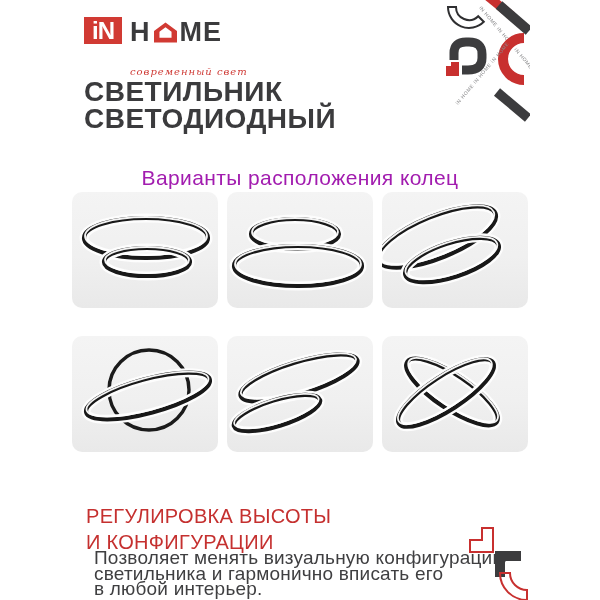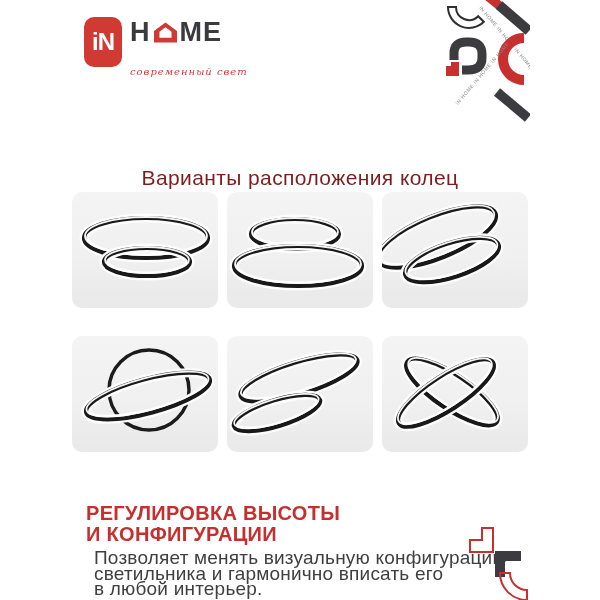--- a/index.html
+++ b/index.html
@@ -2,46 +2,46 @@
 <html><head>
 <meta charset="utf-8">
 <title></title>
 <style>
   html,body{margin:0;padding:0;background:#ffffff;}
   body{font-family:"Liberation Sans", sans-serif; -webkit-font-smoothing:antialiased;}
   .page{position:relative;width:600px;height:600px;background:#ffffff;overflow:hidden;}
 
   
   .logo{position:absolute;left:84px;top:17px;display:flex;gap:8px;align-items:flex-start;}
-  .logo-mark{width:38px;height:50px;background:#d13a33;border-radius:10px;color:#ffffff;
-    display:flex;align-items:center;justify-content:center;font-weight:bold;font-size:24px;letter-spacing:-1px;}
+  .logo-mark{width:38px;height:27px;background:#d13a33;border-radius:0;color:#ffffff;
+    display:flex;justify-content:center;font-weight:bold;font-size:24px;letter-spacing:-1px;}
   .logo-word{display:flex;align-items:center;gap:2px;font-weight:bold;font-size:27px;color:#3b3b3d;letter-spacing:1px;line-height:1;margin-top:2px;}
   .logo-word svg{display:block;margin:0 1px;}
   .logo-tagline{font-family:"DejaVu Serif", serif;font-style:italic;font-size:10px;color:#cf3a35;letter-spacing:1px;margin-top:20px;}
 
   
   .title{position:absolute;left:84px;top:59px;font-size:28px;line-height:27px;font-weight:bold;
     color:#3b3b3d;letter-spacing:.5px;white-space:pre-line;}
   .model{position:absolute;left:84px;top:120px;font-size:21px;color:#48484a;letter-spacing:.4px;font-weight:400;}
   .section-heading{position:absolute;left:0;top:166px;width:600px;text-align:center;
-    font-size:21px;color:#7f1d1d;letter-spacing:.4px;}
+    font-size:21px;color:#a21caf;letter-spacing:.4px;}
 
   
   .grid{position:absolute;left:72px;top:192px;width:456px;display:grid;
     grid-template-columns:repeat(3,146px);grid-auto-rows:116px;column-gap:9px;row-gap:28px;}
   .tile{border-radius:10px;background:linear-gradient(180deg,#f4f4f4 0%,#f0f0f0 55%,#e9e9e9 100%);overflow:hidden;}
   .tile svg{display:block;}
   .halo{fill:none;stroke:#fdfdfd;stroke-width:9px;}
   .ring{fill:none;stroke:#191919;stroke-width:4.2px;}
   .lit{fill:none;stroke:#ffffff;stroke-width:1.8px;opacity:.95;}
   .plain{fill:none;stroke:#1b1b1b;stroke-width:3.4px;}
 
   
-  .feature-heading{position:absolute;left:86px;top:486px;font-size:20px;font-weight:bold;
-    color:#c5302f;line-height:21px;letter-spacing:.3px;white-space:pre-line;}
+  .feature-heading{position:absolute;left:86px;top:486px;font-size:20px;font-weight:normal;
+    color:#c5302f;line-height:26px;letter-spacing:.3px;white-space:pre-line;}
   .feature-body{position:absolute;left:94px;top:531px;font-size:19px;line-height:15.5px;
     color:#3f3f41;letter-spacing:.2px;white-space:pre-line;}
 
   
   .decor-tr{position:absolute;left:432px;top:0;}
   .decor-br{position:absolute;left:460px;top:520px;}
   .decor-text{font-size:5px;fill:#8b8b8d;letter-spacing:.6px;font-family:"Liberation Sans",sans-serif;}
 </style>
 </head>
 <body>
@@ -69,20 +69,22 @@
     <line x1="67" y1="5" x2="97" y2="31" stroke="#3c3c3e" stroke-width="10"></line>
     <path d="M16 7 A 21 21 0 0 0 51.8 21.8 L 46.2 16.2 A 13 13 0 0 1 24 7 Z" fill="none" stroke="#2f2f31" stroke-width="2"></path>
     <text class="decor-text" transform="translate(47,8) rotate(50)">iN HOME  iN HOME  iN HOME</text>
     <path d="M30 70 H36 Q50 70 50 58 V54 Q50 42 37 42 H34 Q22 42 22 53 V60" fill="none" stroke="#3c3c3e" stroke-width="9"></path>
     <path d="M14 76 V66 H19 V62 H27 V76 Z" fill="#c8302f"></path>
     <path d="M92 38 A 21 21 0 1 0 92 80" fill="none" stroke="#c8302f" stroke-width="10"></path>
     <text class="decor-text" transform="translate(26,105) rotate(-50)">iN HOME  iN HOME  iN HOME</text>
     <line x1="65" y1="92" x2="96" y2="118" stroke="#3c3c3e" stroke-width="9.5"></line>
   </svg>
 
+  <h1 class="title">СВЕТИЛЬНИК
+СВЕТОДИОДНЫЙ</h1>
 
   <div class="section-heading">Варианты расположения колец</div>
 
   <div class="grid">
 
     <div class="tile">
       <svg width="146" height="116" viewBox="0 0 146 116">
         <g>
             <ellipse class="halo" cx="74" cy="46" rx="62" ry="20"></ellipse>
             <ellipse class="ring" cx="74" cy="46" rx="62" ry="20"></ellipse>

